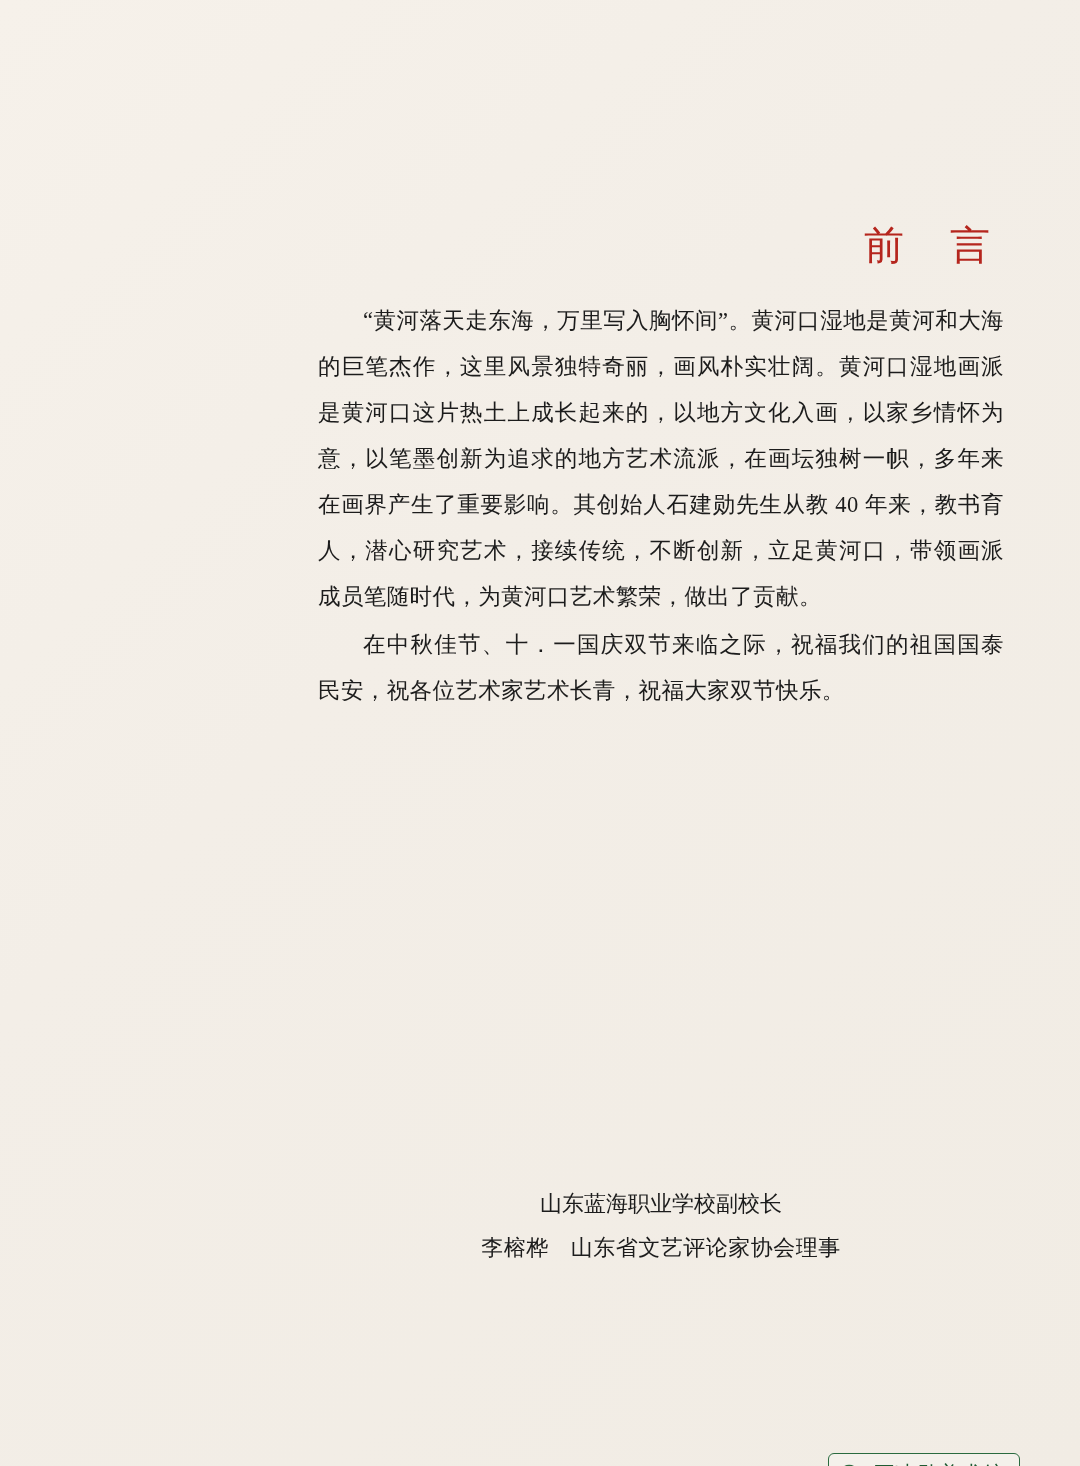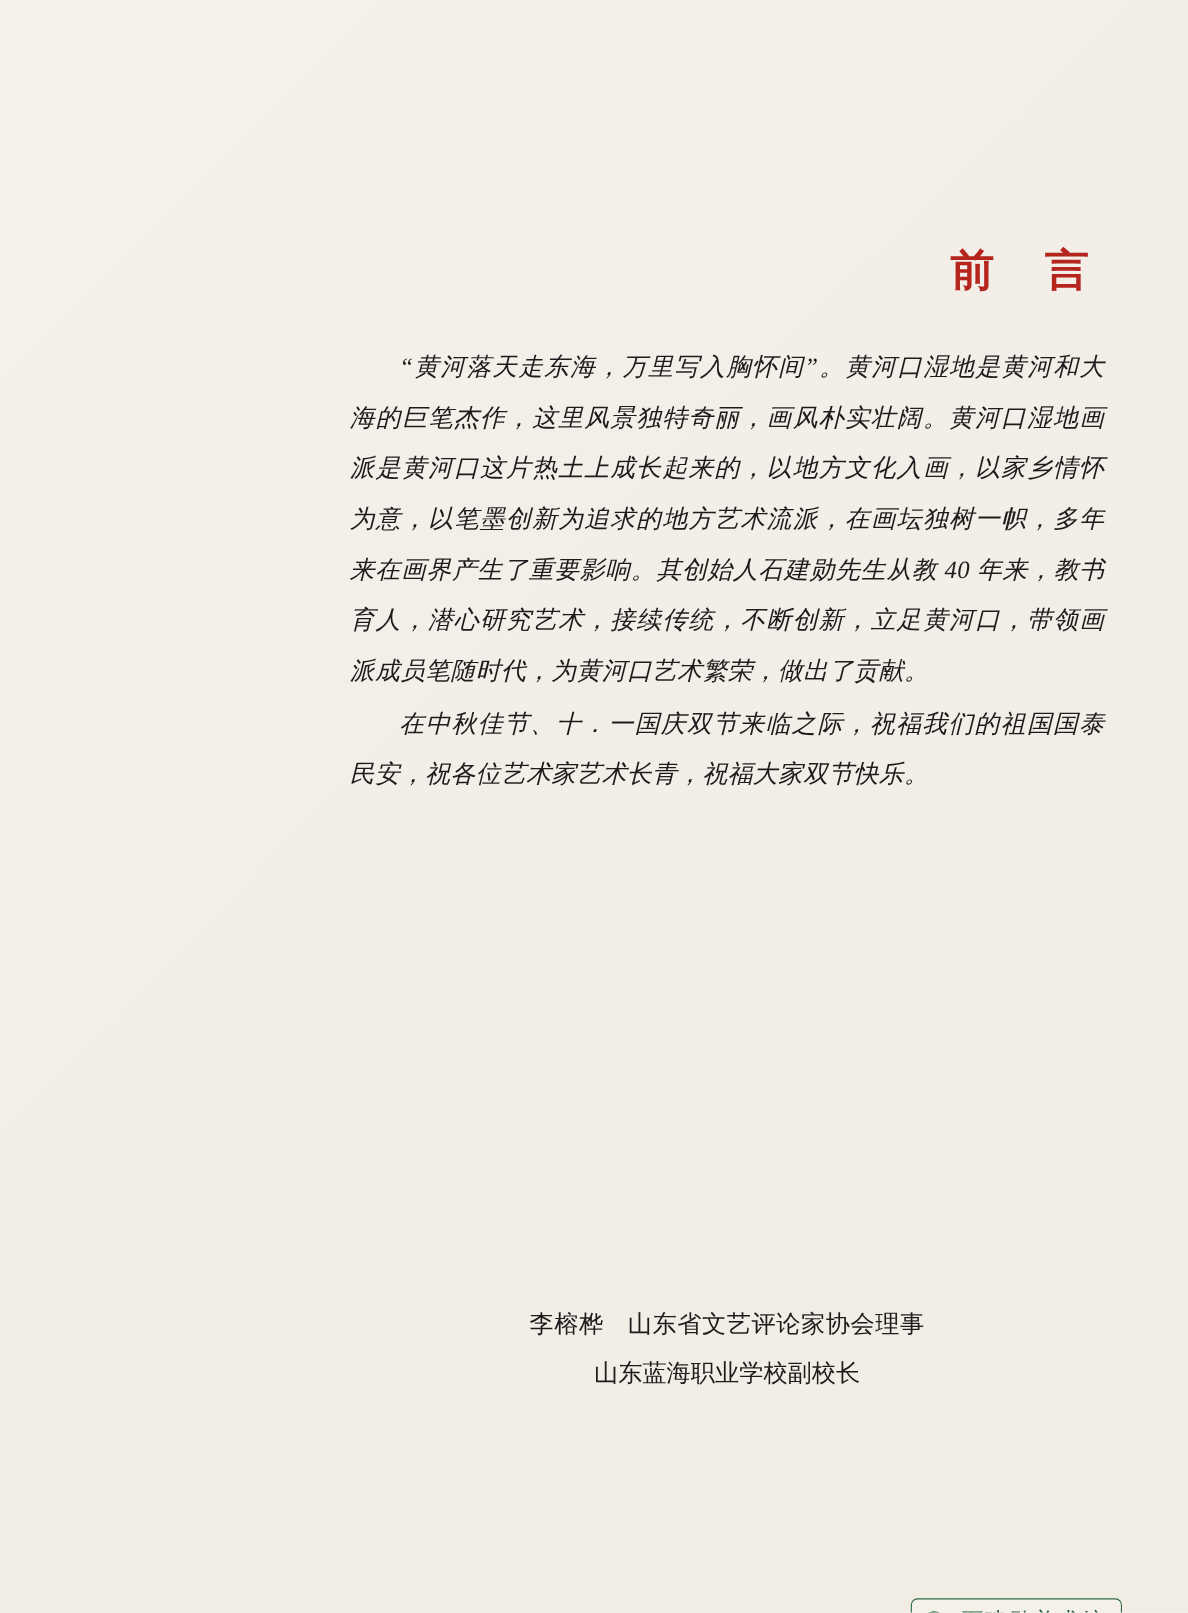--- a/index.html
+++ b/index.html
@@ -18,31 +18,30 @@
   .page {
     position: absolute;
     inset: 0;
     background: linear-gradient(135deg, #f6f1ea 0%, #f3eee7 40%, #f1ece4 100%);
   }
   .title {
     position: absolute;
     top: 218px;
     right: 72px;
     font-size: 40px;
-    font-weight: bold;
+    font-weight: normal;
     color: #b5251d;
     letter-spacing: 18px;
     font-family: "Liberation Serif", "DejaVu Serif", serif;
   }
   .content {
     position: absolute;
-    top: 311px;
+    top: 298px;
     left: 318px;
     width: 686px;
-    font-style: italic;
   }
   .para {
     font-size: 22.5px;
     line-height: 46px;
     text-align: justify;
     text-justify: inter-ideograph;
     text-indent: 2em;
     margin: 0 0 2px 0;
     color: #1c1c1c;
     letter-spacing: 0.4px;
@@ -101,25 +100,25 @@
 <div class="page">
 
   <div class="title">前  言</div>
 
   <div class="content">
     <p class="para">“黄河落天走东海，万里写入胸怀间”。黄河口湿地是黄河和大海的巨笔杰作，这里风景独特奇丽，画风朴实壮阔。黄河口湿地画派是黄河口这片热土上成长起来的，以地方文化入画，以家乡情怀为意，以笔墨创新为追求的地方艺术流派，在画坛独树一帜，多年来在画界产生了重要影响。其创始人石建勋先生从教 40 年来，教书育人，潜心研究艺术，接续传统，不断创新，立足黄河口，带领画派成员笔随时代，为黄河口艺术繁荣，做出了贡献。</p>
     <p class="para">在中秋佳节、十．一国庆双节来临之际，祝福我们的祖国国泰民安，祝各位艺术家艺术长青，祝福大家双节快乐。</p>
   </div>
 
   <div class="signature">
+    <div class="sig-line">
+      <span>山东蓝海职业学校副校长</span>
+    </div>
     <div class="sig-line first">
       <span class="sig-name">李榕桦</span><span>山东省文艺评论家协会理事</span>
-    </div>
-    <div class="sig-line">
-      <span>山东蓝海职业学校副校长</span>
     </div>
   </div>
 
   <div class="wechat-badge">
     <span class="wx-icon">
       <svg viewBox="0 0 32 32" width="26" height="26" aria-hidden="true">
         <ellipse cx="12.5" cy="12" rx="10.5" ry="8.6" fill="#2a6b3f"></ellipse>
         <polygon points="7,18.2 5.2,23 10.6,20.2" fill="#2a6b3f"></polygon>
         <circle cx="9" cy="10.2" r="1.5" fill="#f4efe8"></circle>
         <circle cx="16" cy="10.2" r="1.5" fill="#f4efe8"></circle>

